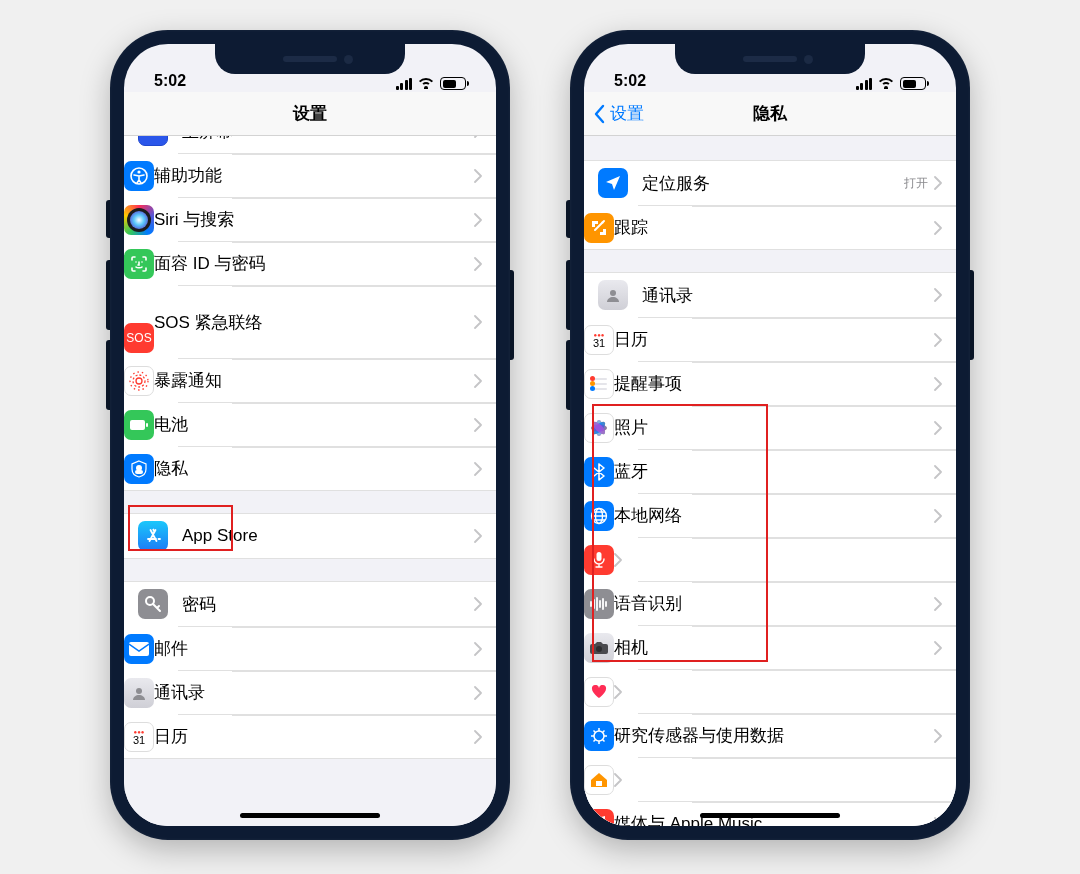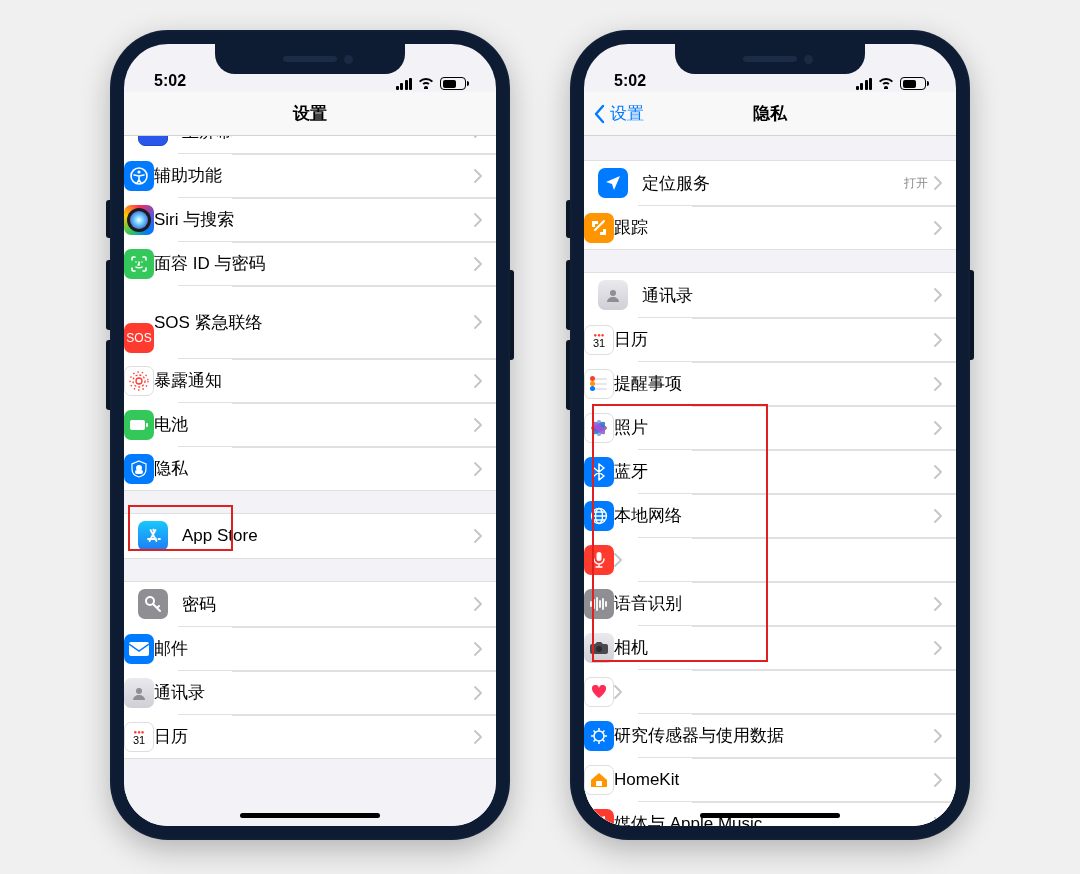--- a/index.html
+++ b/index.html
@@ -668,21 +668,20 @@
               </span>
         </div>
         <div class="row">
               <div class="sep"></div>
           <span class="icon i-white">
                 <svg width="18" height="16" viewBox="0 0 18 16" fill="#ff9500">
                   <path d="M9 1L1 8v7h16V8z"></path>
                   <rect x="6" y="9" width="6" height="5" fill="#fff"></rect>
                 </svg>
               </span>
-          <span class="label">HomeKit</span>
           <span class="chev">
                 <svg viewBox="0 0 8 14">
                   <path d="M1 1l6 6-6 6" fill="none" stroke="currentColor" stroke-width="1.8" stroke-linecap="round" stroke-linejoin="round"></path>
                 </svg>
               </span>
         </div>
         <div class="row">
               <div class="sep"></div>
           <span class="icon i-red">
                 <svg width="14" height="16" viewBox="0 0 14 16" fill="#fff">

